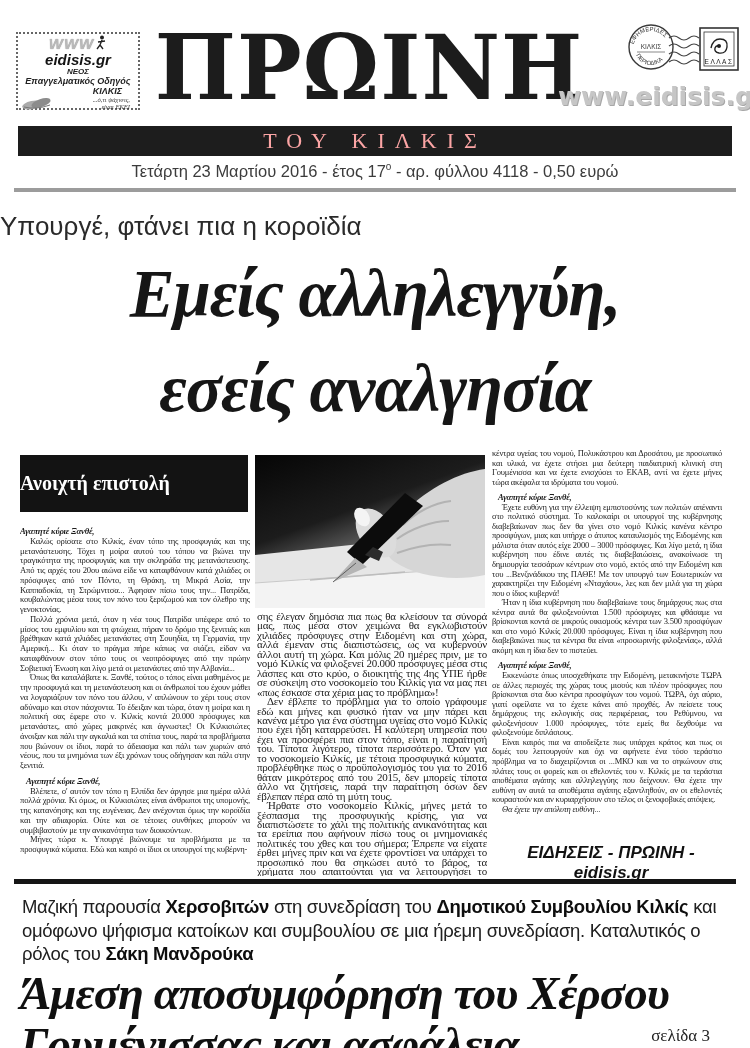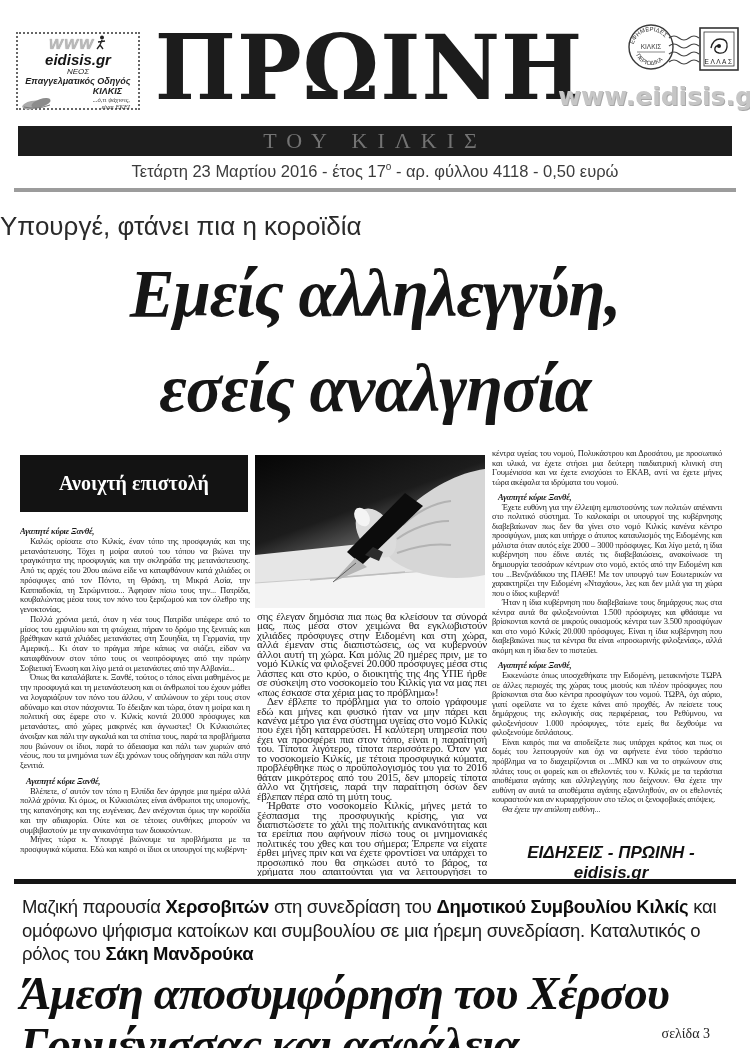--- a/index.html
+++ b/index.html
@@ -7,21 +7,21 @@
         font-family:"Liberation Serif",serif;color:#1a1a1a;overflow:hidden;padding-left:8px;}
 
   
   .promo-box{position:absolute;left:16px;top:32px;width:124px;height:78px;
              border:2px dotted #666;text-align:center;padding:1px 2px;box-sizing:border-box;}
   .promo-www{font-family:"Liberation Sans",sans-serif;font-weight:bold;font-style:italic;
              font-size:15px;color:#b9b9b9;letter-spacing:1px;line-height:13px;
              text-shadow:0 0 1px #8f8f8f;display:inline-block;}
   .promo-site{font-family:"Liberation Sans",sans-serif;font-weight:bold;font-style:italic;
               font-size:15px;line-height:14px;color:#141414;}
-  .promo-l1{font-family:"Liberation Sans",sans-serif;font-weight:normal;font-style:italic;
+  .promo-l1{font-family:"Liberation Sans",sans-serif;font-weight:bold;font-style:italic;
             font-size:8px;line-height:9px;color:#222;}
   .promo-l2{font-family:"Liberation Sans",sans-serif;font-weight:bold;font-style:italic;
             font-size:9px;line-height:10px;color:#222;}
   .promo-l3{font-family:"Liberation Sans",sans-serif;font-weight:bold;font-style:italic;
             font-size:9px;line-height:10px;color:#222;text-align:right;padding-right:14px;}
   .promo-tag{font-size:6.5px;line-height:7px;font-style:italic;color:#333;text-align:right;
              padding-right:6px;}
   .promo-row{display:flex;align-items:flex-end;justify-content:space-between;}
   .stickman{vertical-align:top;}
 
@@ -30,36 +30,36 @@
                   line-height:104px;letter-spacing:1px;color:#1c1c1c;transform:scaleY(1.04);
                   transform-origin:top;}
   .website-mark{position:absolute;left:558px;top:82px;font-family:"DejaVu Sans",sans-serif;
                 font-weight:bold;font-size:25px;color:#c6c6c6;letter-spacing:0px;
                 text-shadow:1px 1px 0 #a8a8a8;}
   .postmark{position:absolute;left:626px;top:22px;}
   .waves{position:absolute;left:668px;top:32px;}
   .gr-stamp{position:absolute;left:698px;top:26px;}
 
   .title-bar{position:absolute;left:18px;top:126px;width:714px;height:30px;background:#1d1d1d;}
-  .title-bar-text{color:#737373;text-align:center;font-size:22px;letter-spacing:10px;
+  .title-bar-text{color:#fca5a5;text-align:center;font-size:22px;letter-spacing:10px;
                   line-height:30px;font-family:"Liberation Serif",serif;}
   .dateline{position:absolute;left:0;top:161px;width:750px;text-align:center;
             font-family:"Liberation Sans",sans-serif;font-size:16.5px;color:#3c3c3c;}
   .dateline sup{font-size:10px;}
   .gray-rule{position:absolute;left:14px;top:188px;width:722px;height:4px;background:#9c9c9c;}
 
   
   .kicker{position:absolute;left:0;top:211px;width:750px;text-align:left;
           font-family:"Liberation Sans",sans-serif;font-size:26px;color:#2a2a2a;}
   .headline{position:absolute;left:0;top:246px;width:750px;text-align:center;
             font-style:italic;font-weight:bold;font-size:67px;line-height:95px;
             font-family:"Liberation Serif",serif;color:#161616;letter-spacing:-1px;}
   .letter-box{position:absolute;left:20px;top:455px;width:228px;height:57px;background:#131313;
               display:flex;flex-direction:column;justify-content:center;}
-  .letter-box div{color:#fff;text-align:center;font-weight:bold;font-size:20px;line-height:25px;
+  .letter-box div{color:#fff;text-align:left;font-weight:bold;font-size:20px;line-height:25px;
                   font-family:"Liberation Serif",serif;}
   .photo{position:absolute;left:255px;top:455px;width:230px;height:153px;}
 
   .col{position:absolute;width:230px;text-align:justify;overflow:hidden;color:#1c1c1c;}
   .col p{margin:0;text-indent:10px;}
   .col p.first{text-indent:0;}
   .col .salutation{font-weight:bold;font-style:italic;margin-top:6px;text-indent:6px;}
   .col .closing{font-style:italic;}
   .col1{left:20px;top:521px;height:353px;font-size:8.6px;line-height:9.75px;letter-spacing:-0.2px;}
   .col2{left:257px;top:612px;height:264px;font-size:11px;line-height:9.45px;letter-spacing:-0.25px;}
@@ -71,21 +71,21 @@
   
   .bottom-rule{position:absolute;left:14px;top:879px;width:722px;height:5px;background:#151515;}
   .bottom-lead{position:absolute;left:22px;top:895px;width:708px;
                font-family:"Liberation Sans",sans-serif;font-size:18.5px;line-height:23.5px;
                color:#202020;letter-spacing:-0.3px;}
   .bottom-lead .b{font-weight:bold;color:#0e0e0e;}
   .bottom-headline{position:absolute;left:20px;top:944px;width:716px;
                    font-family:"Liberation Serif",serif;font-style:italic;font-weight:bold;
                    font-size:47px;line-height:51px;letter-spacing:-1px;color:#101010;margin-top:24px;}
   .page-ref{position:absolute;left:620px;top:1026px;width:90px;text-align:right;
-            font-size:14px;color:#222;font-family:"Liberation Serif",serif;}
+            font-size:17px;color:#222;font-family:"Liberation Serif",serif;}
 </style>
 </head>
 <body>
 
 <div class="page">
 
   <div class="promo-box">
     <div>
       <span class="promo-www">WWW</span><svg class="stickman" width="13" height="16" viewBox="0 0 13 16">
         <circle cx="8" cy="2.5" r="2" fill="#222"></circle>

